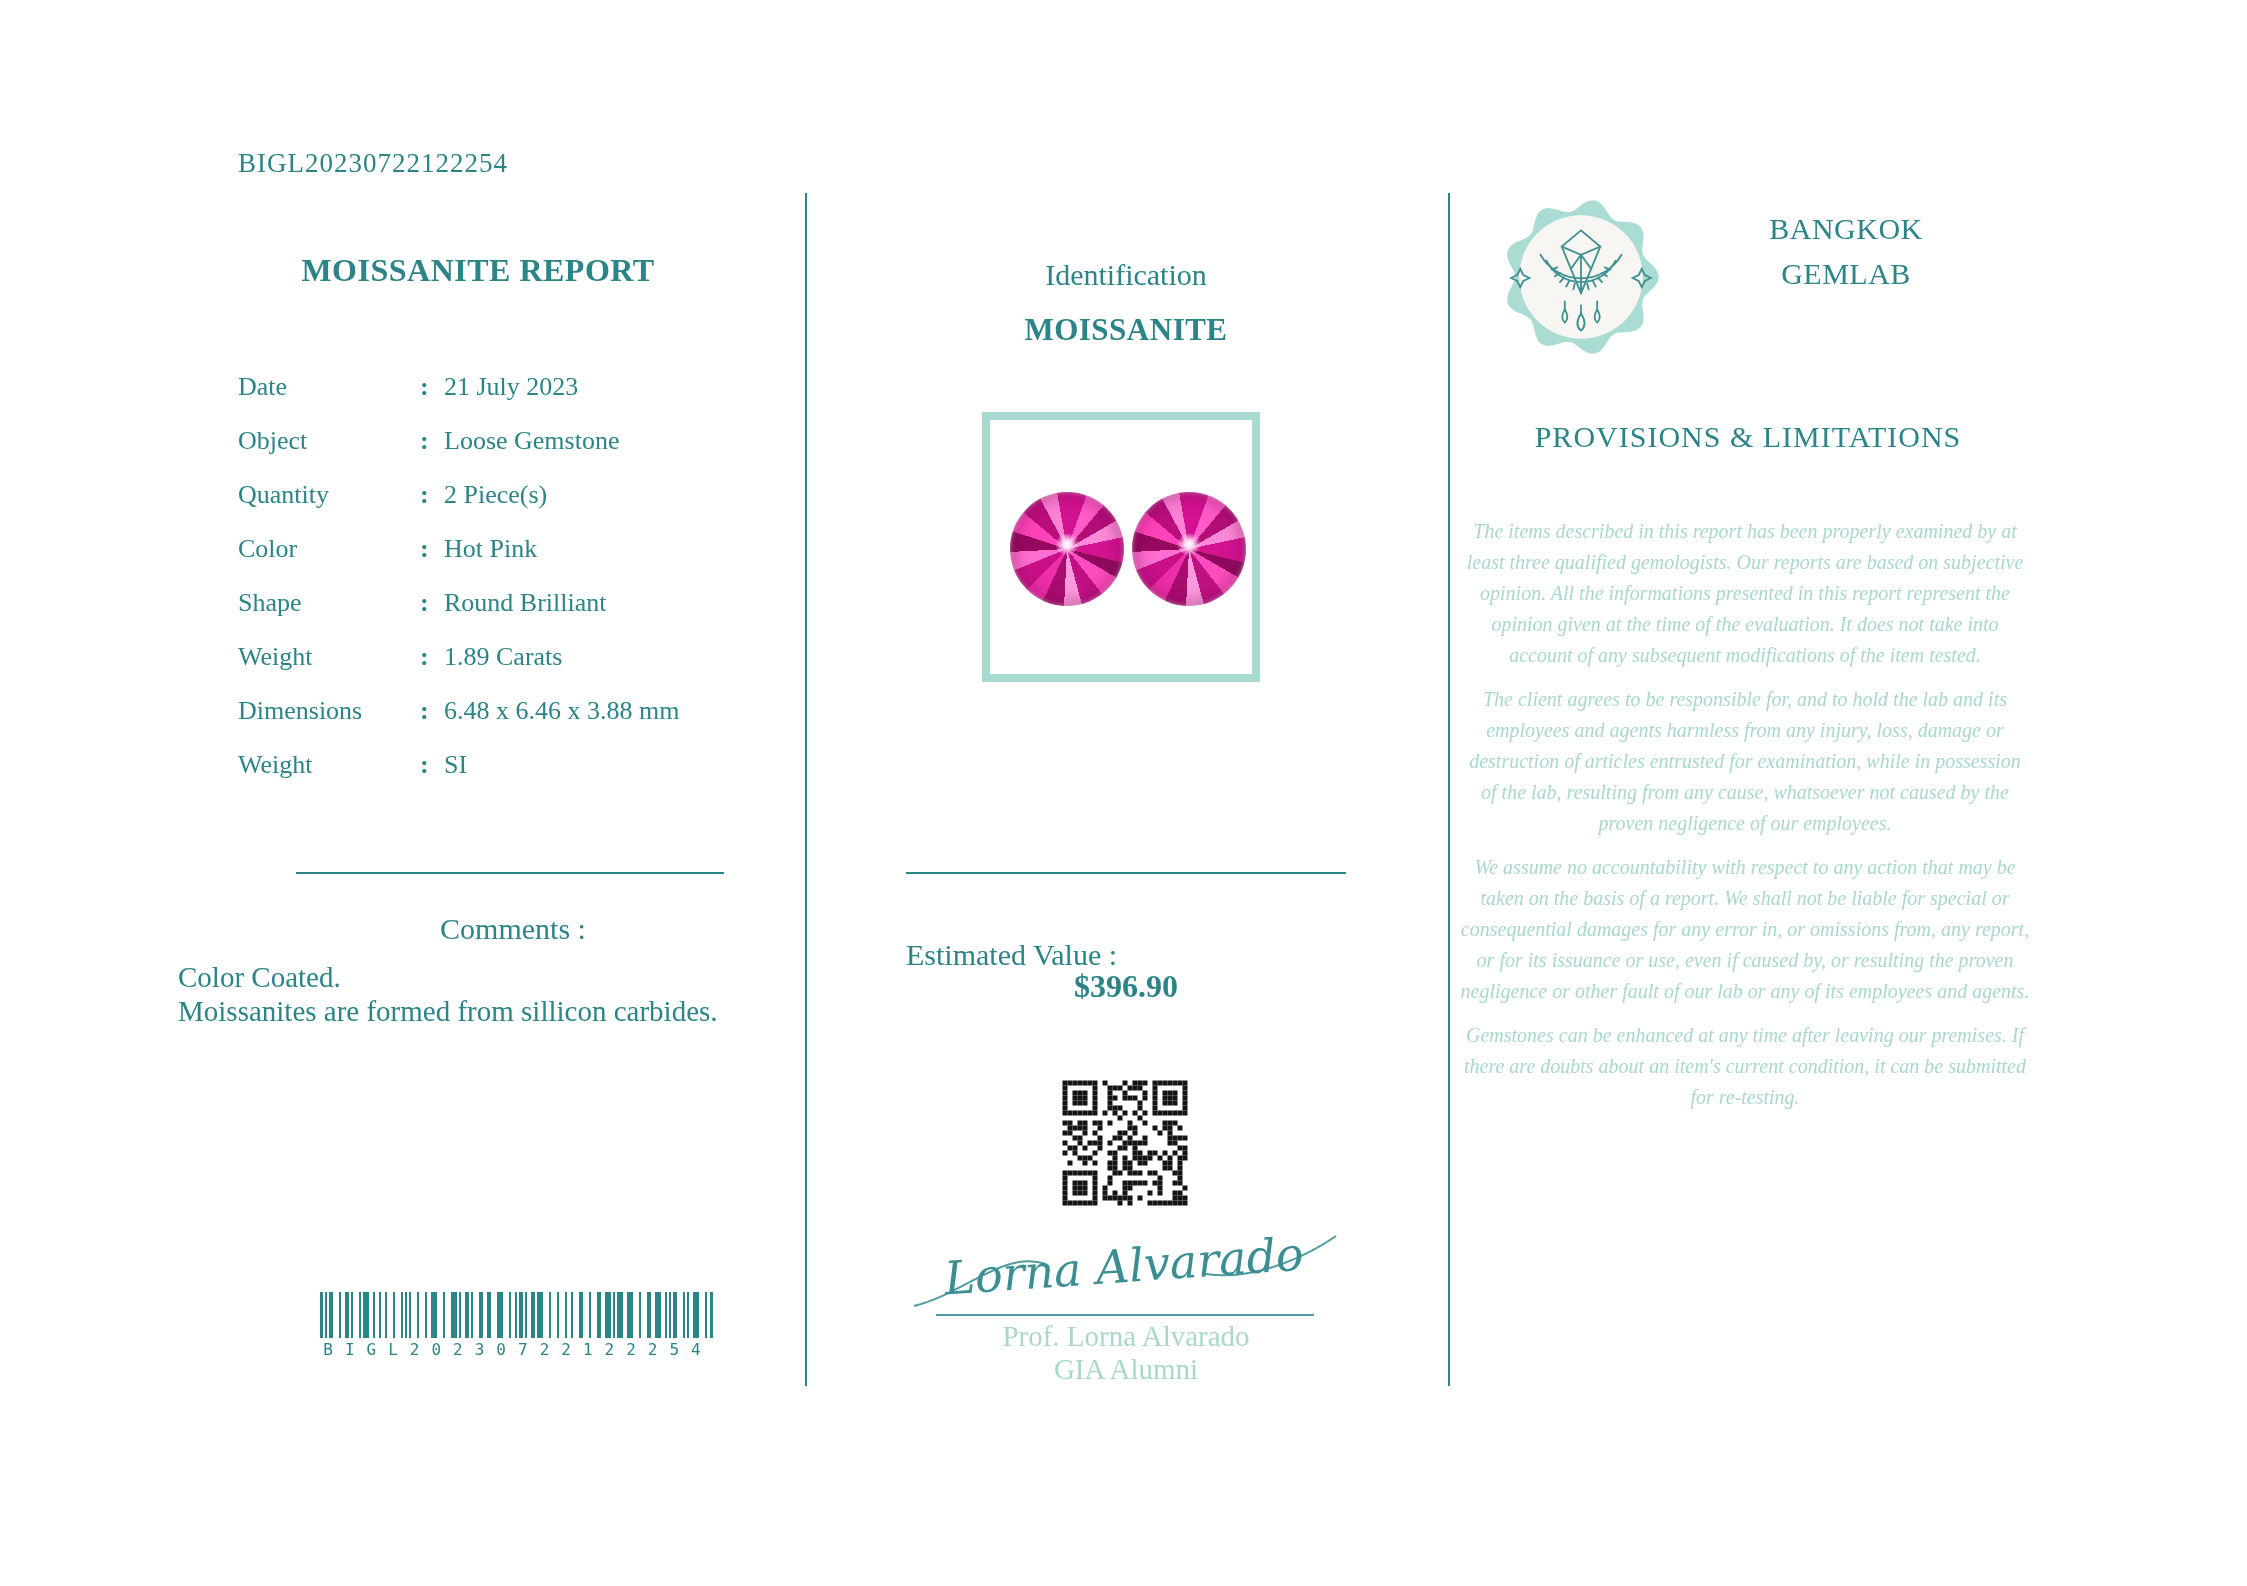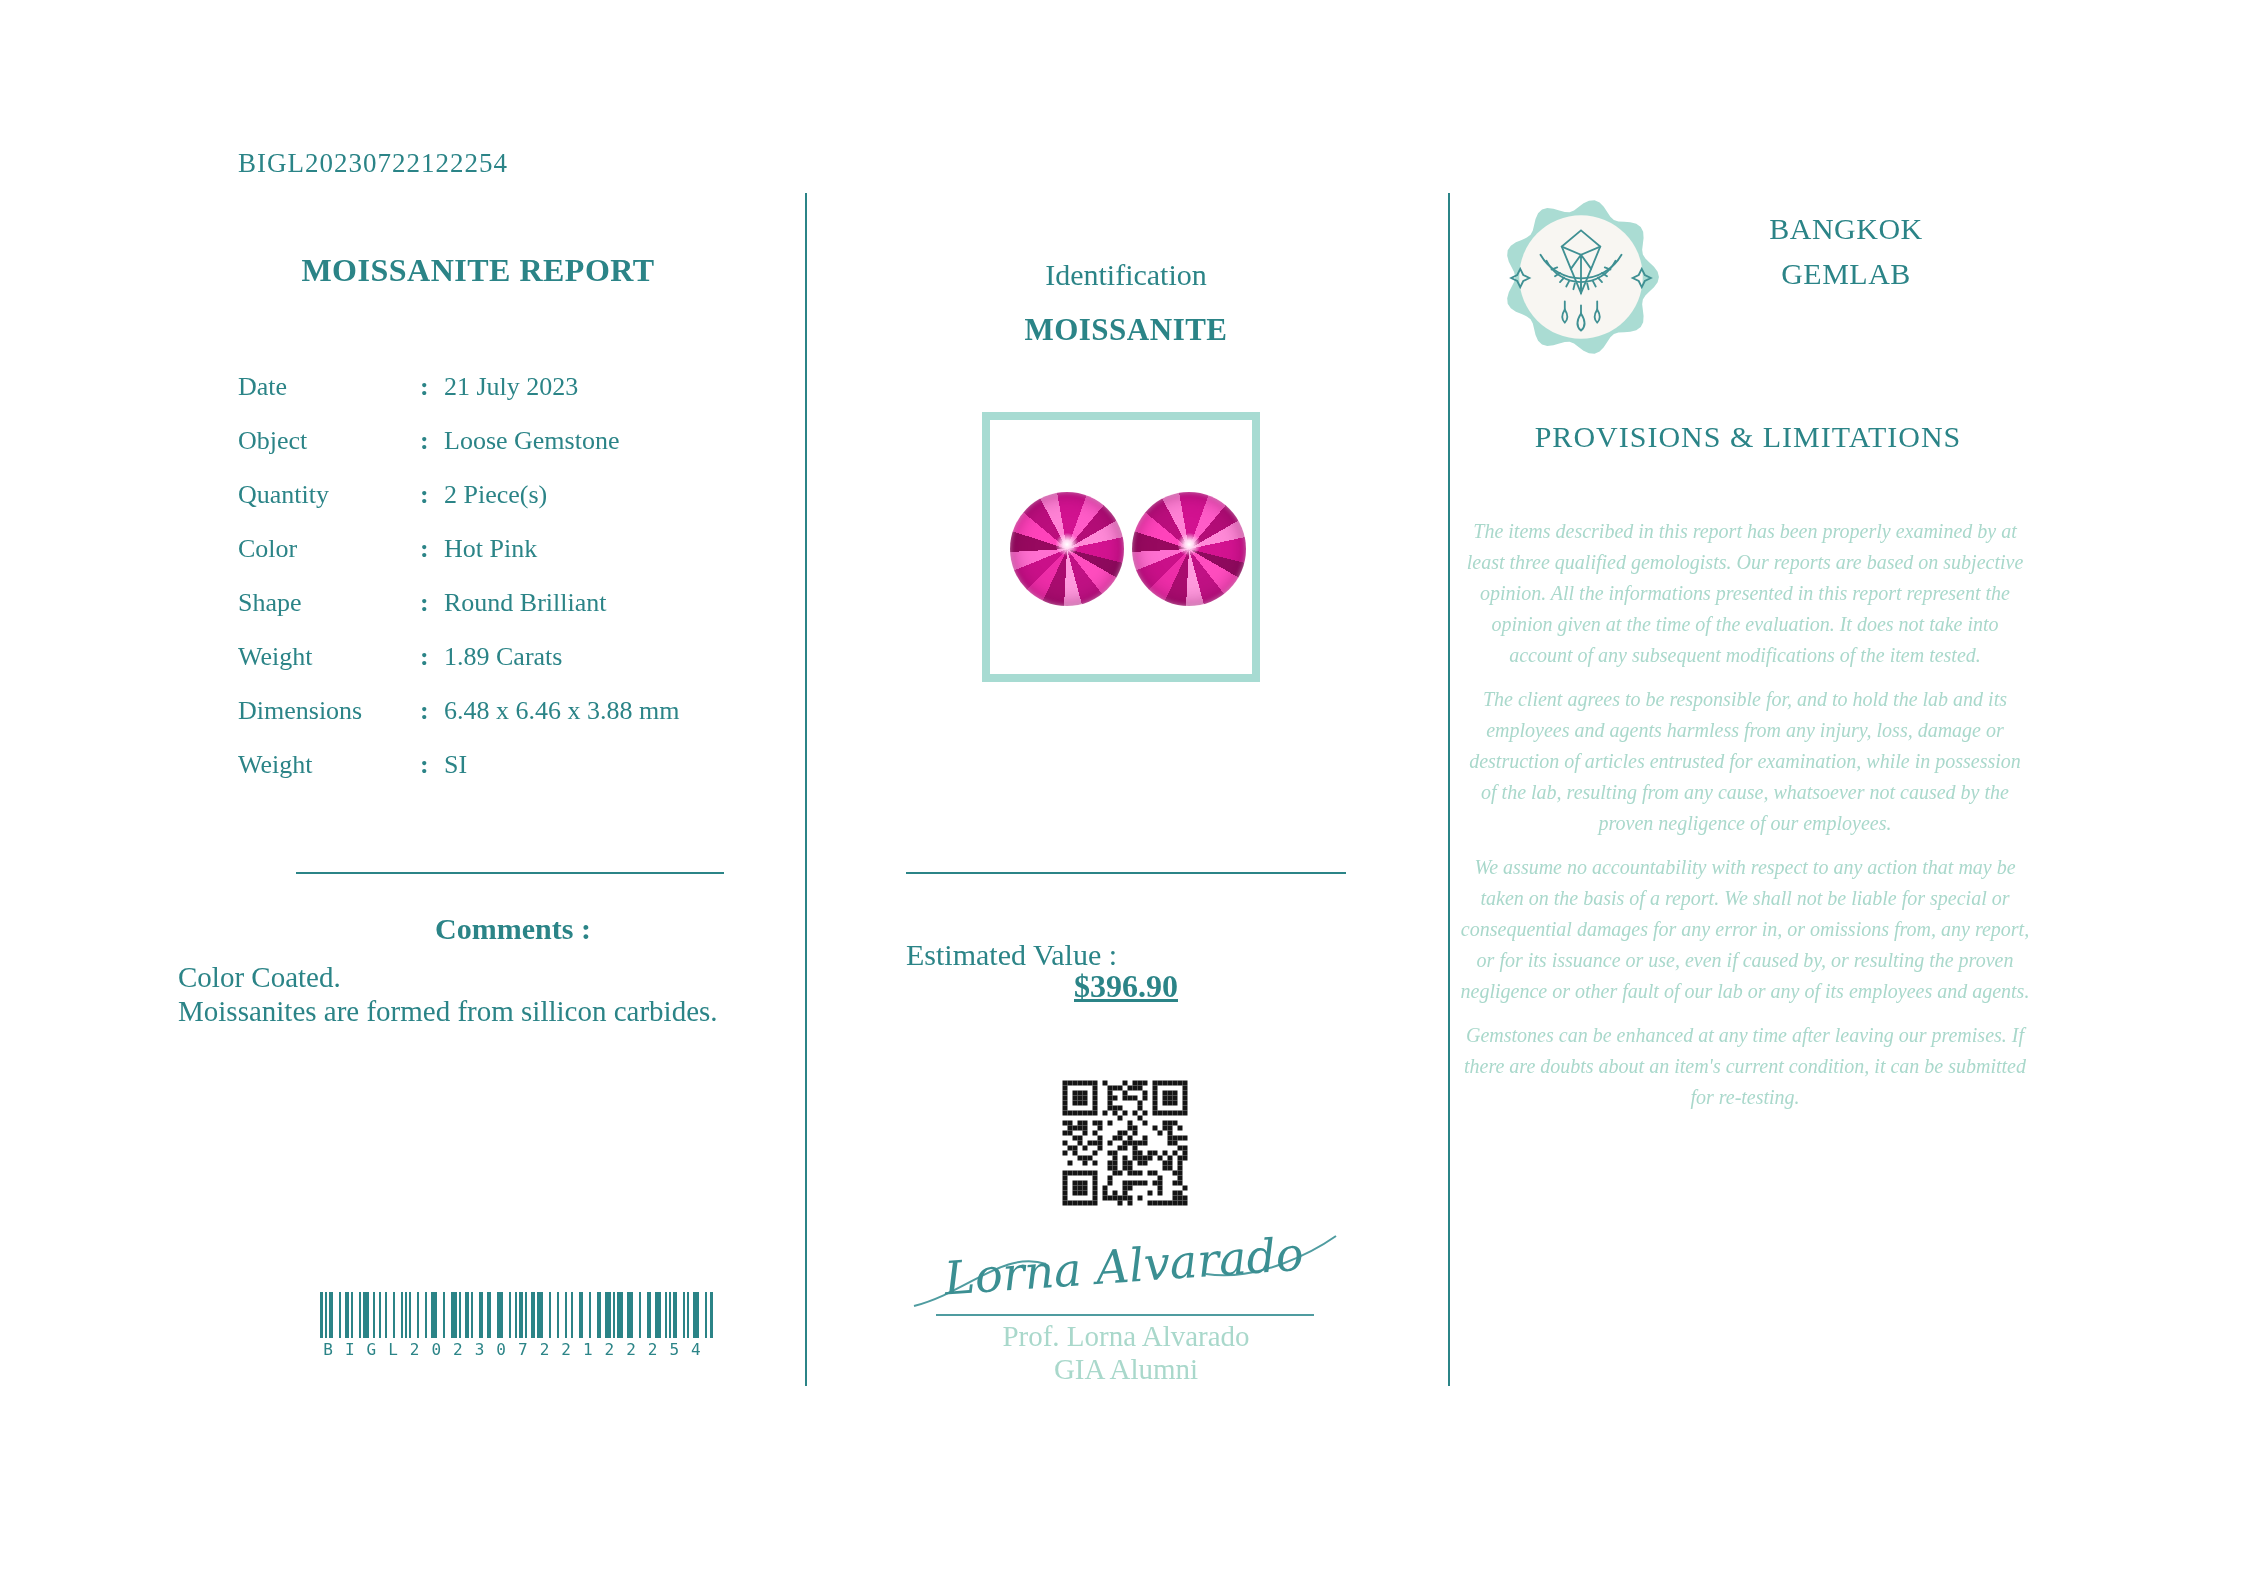--- a/index.html
+++ b/index.html
@@ -25,21 +25,21 @@
     font-size:32px;font-weight:bold;color:var(--teal);letter-spacing:.5px;}
   .fields{position:absolute;left:238px;top:360px;width:480px;}
   .field-row{display:grid;grid-template-columns:182px 24px 1fr;height:54px;align-items:center;
     font-size:26px;color:var(--teal);}
   .field-row .lbl{font-weight:normal;}
   .field-row .colon{font-weight:bold;}
   .hr{position:absolute;height:2px;background:var(--teal);}
   .hr.col1{left:296px;top:872px;width:428px;}
   .hr.col2{left:906px;top:872px;width:440px;}
   .comments-heading{position:absolute;left:208px;top:912px;width:610px;text-align:center;
-    font-size:30px;font-weight:bold;color:var(--teal);}
+    font-size:30px;font-weight:normal;color:var(--teal);}
   .comments-text{position:absolute;left:178px;top:960px;width:670px;text-align:left;
     font-size:29px;line-height:34px;color:var(--teal);}
   .barcode{position:absolute;left:320px;top:1292px;width:396px;}
   .barcode svg{display:block;}
   .barcode-text{font-family:"DejaVu Sans Mono", monospace;font-size:16px;color:var(--teal);
     letter-spacing:12px;text-align:center;margin-top:2px;white-space:nowrap;}
 
   
   .ident-heading{position:absolute;left:906px;top:258px;width:440px;text-align:center;
     font-size:30px;color:var(--teal);}
@@ -55,21 +55,21 @@
         #8f0a5e 0 100deg,#ff4dbf 0 122deg,#c01184 0 145deg,#ff9ade 0 163deg,
         #a90c6f 0 185deg,#ee2da8 0 205deg,#ca1089 0 228deg,#ff6fd0 0 247deg,
         #97095f 0 268deg,#ff43bb 0 290deg,#bb0e7d 0 312deg,#ff82d5 0 330deg,
         #d21290 0 360deg);
     box-shadow:inset 0 0 20px rgba(110,4,72,.55), inset 0 0 5px rgba(255,255,255,.65);}
   .gem.g1{left:20px;top:72px;}
   .gem.g2{left:142px;top:72px;}
   .est-label{position:absolute;left:906px;top:914px;width:440px;text-align:left;
     font-size:30px;color:var(--teal);margin-top:24px;}
   .est-value{position:absolute;left:906px;top:968px;width:440px;text-align:center;
-    font-size:32px;font-weight:bold;color:var(--teal);text-decoration:underline;}
+    font-size:32px;font-weight:bold;color:var(--teal);}
   .qr{position:absolute;left:1060px;top:1078px;width:130px;height:130px;}
   .signature{position:absolute;left:908px;top:1216px;}
   .sig-line{position:absolute;left:936px;top:1314px;width:378px;height:2px;background:#4f9ca0;}
   .signer-name{position:absolute;left:906px;top:1320px;width:440px;text-align:center;
     font-size:29px;color:var(--mint-text);}
   .signer-title{position:absolute;left:906px;top:1353px;width:440px;text-align:center;
     font-size:29px;color:var(--mint-text);}
 
   
   .logo{position:absolute;left:1500px;top:196px;width:162px;height:162px;}

